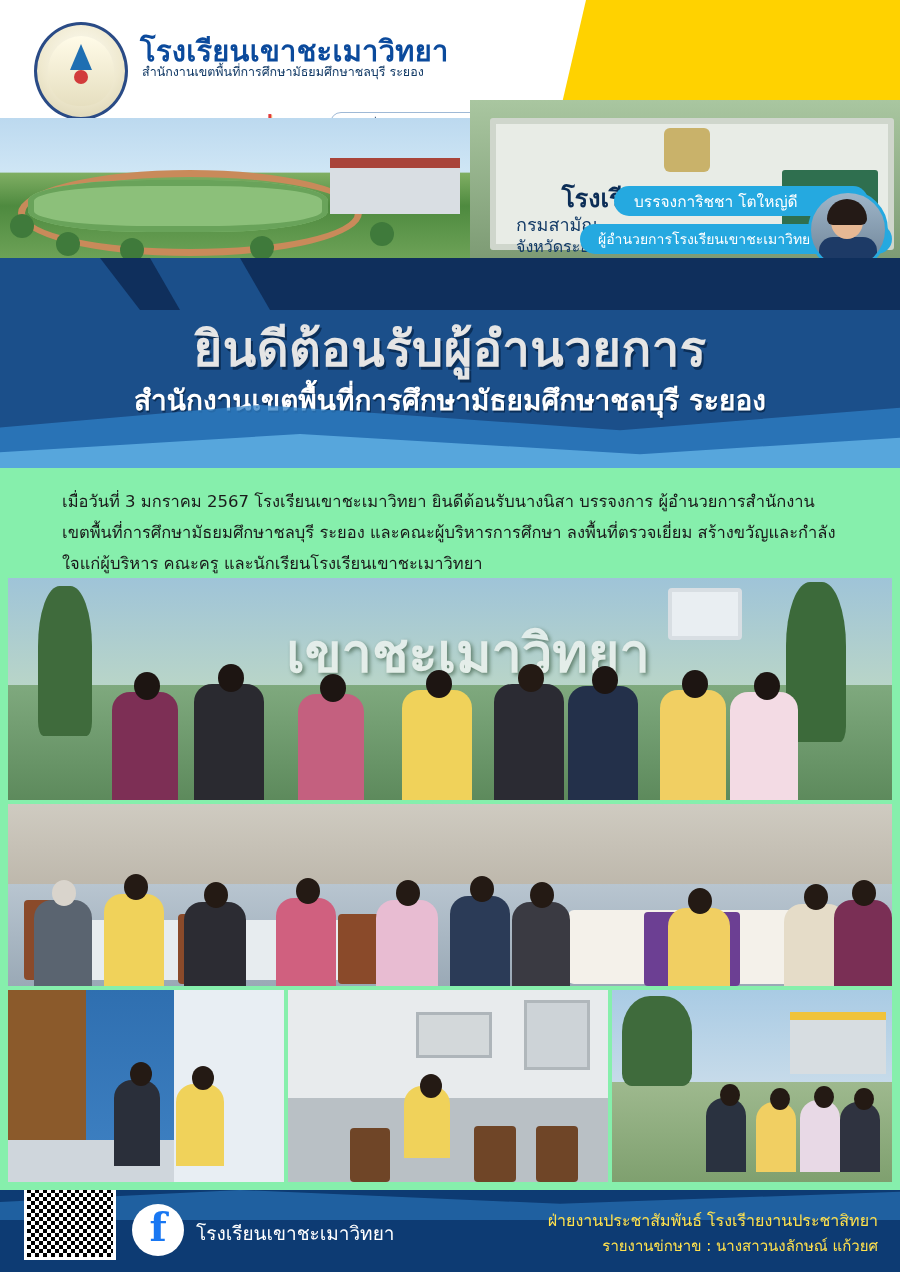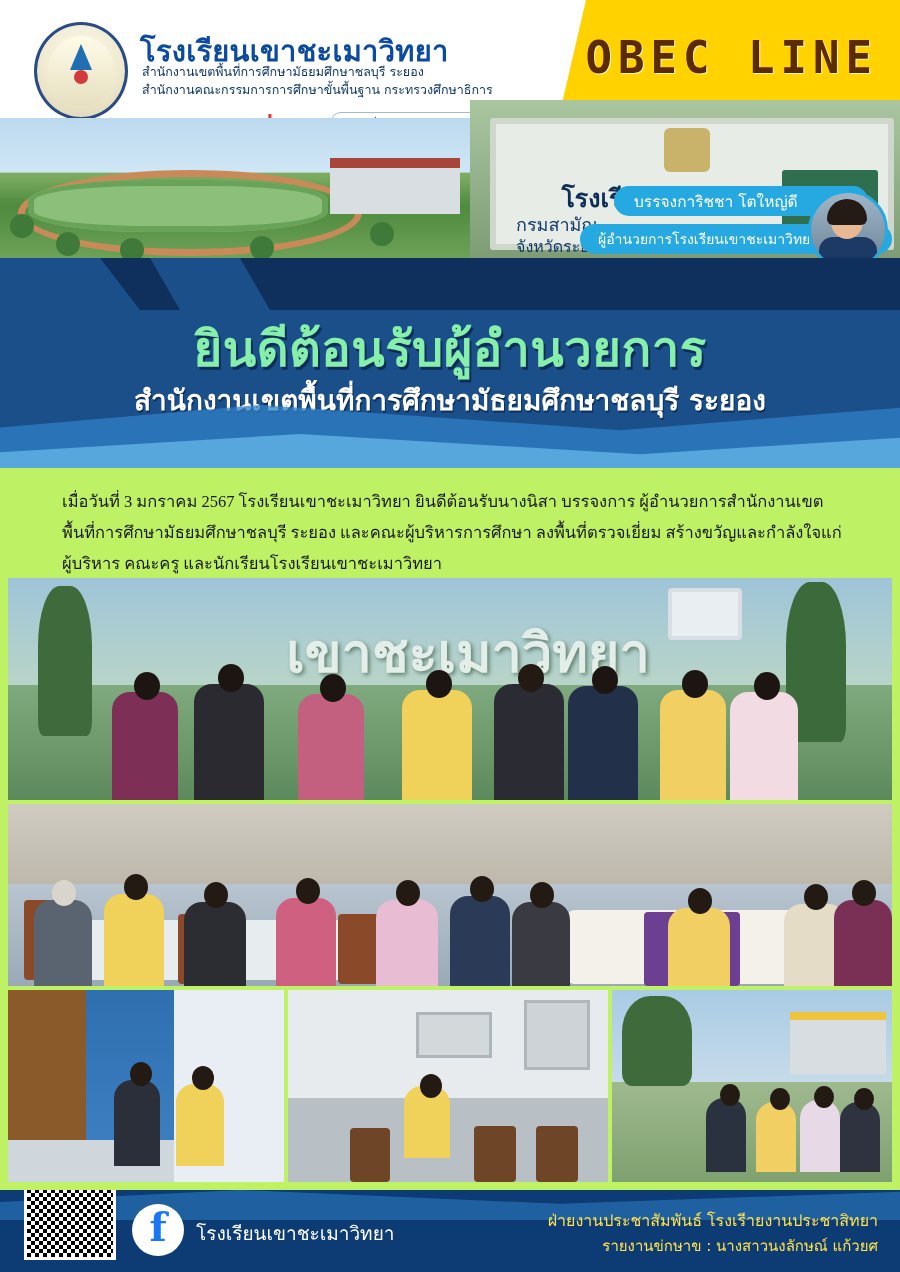--- a/index.html
+++ b/index.html
@@ -79,27 +79,27 @@
   .band{position:absolute;left:0;top:258px;width:900px;height:210px;background:#1b4f8a;overflow:hidden;}
   .band-dark{position:absolute;left:0;top:0;width:900px;height:52px;background:#0f2f5c;}
   .band-chev{position:absolute;left:0;top:0;width:140px;height:52px;background:#1b4f8a;
     clip-path:polygon(0 0,100px 0,140px 100%,0 100%);}
   .band-chev2{position:absolute;left:150px;top:0;width:120px;height:52px;background:#1b4f8a;
     clip-path:polygon(0 0,90px 0,120px 100%,30px 100%);}
   .band-wave{position:absolute;left:0;bottom:0;width:900px;height:70px;
     background:#2f7fc4;clip-path:polygon(0 42%,260px 10%,620px 46%,900px 14%,900px 100%,0 100%);opacity:.75;}
   .band-wave2{position:absolute;left:0;bottom:0;width:900px;height:46px;
     background:#63b3e6;clip-path:polygon(0 66%,300px 26%,640px 70%,900px 34%,900px 100%,0 100%);opacity:.8;}
-  .t1{position:absolute;left:0;top:52px;width:900px;text-align:center;font-size:49px;font-weight:bold;color:#86efac;
+  .t1{position:absolute;left:0;top:52px;width:900px;text-align:center;font-size:49px;font-weight:bold;color:#e5e5e5;
     text-shadow:2px 3px 0 #0b2e57;letter-spacing:.5px;}
   .t2{position:absolute;left:0;top:120px;width:900px;text-align:center;font-size:28px;font-weight:bold;color:#ffffff;
     text-shadow:1px 2px 0 #0b2e57;}
 
   
-  .body-wrap{position:absolute;left:0;top:468px;width:900px;height:804px;background:#bef264;font-family:Liberation Serif, serif;}
+  .body-wrap{position:absolute;left:0;top:468px;width:900px;height:804px;background:#86efac;}
   .para{position:absolute;left:62px;top:18px;width:780px;font-size:16.5px;line-height:31px;color:#1a1a1a;}
 
   
   .ph{position:absolute;overflow:hidden;}
   .p1{left:8px;top:110px;width:884px;height:222px;background:linear-gradient(#cfe1ef 0%,#a7c9b0 30%,#8fb58f 100%);}
   .p2{left:8px;top:336px;width:884px;height:182px;background:linear-gradient(#d8c9b8,#b9a48f);}
   .p3{left:8px;top:522px;width:276px;height:192px;background:linear-gradient(#cfd9e6,#9fb3c9);}
   .p4{left:288px;top:522px;width:320px;height:192px;background:linear-gradient(#e3e7ea,#b9c2c8);}
   .p5{left:612px;top:522px;width:280px;height:192px;background:linear-gradient(#cfe0ef,#9cbcd6);}
 
@@ -129,33 +129,31 @@
 </style>
 </head>
 <body>
 
 <div class="page">
 
   <div class="header">
     <div class="hdr-white"></div>
     <div class="hdr-yellow"></div>
     <div class="hdr-yellow2"></div>
-    <div class="obec">OBEC LINE</div>
 
     <div class="logo">
       <div class="inner">
         <div class="flame"></div>
         <div class="dot"></div>
 
       </div>
     </div>
 
     <div class="sch-name">โรงเรียนเขาชะเมาวิทยา</div>
     <div class="sch-sub1">สำนักงานเขตพื้นที่การศึกษามัธยมศึกษาชลบุรี ระยอง</div>
-    <div class="sch-sub2">สำนักงานคณะกรรมการการศึกษาขั้นพื้นฐาน  กระทรวงศึกษาธิการ</div>
     <div class="newsletter">จดหมายข่าว</div>
     <div class="issue">ฉบับที่ 1 เดือนมกราคม 2567</div>
 
     <div class="hdr-photo-l">
       <div class="hp-track"></div>
       <div class="hp-field"></div>
       <div class="hp-bld"></div>
       <div class="hp-tree" style="left:10px;top:96px"></div>
       <div class="hp-tree" style="left:56px;top:114px"></div>
       <div class="hp-tree" style="left:120px;top:120px"></div>

